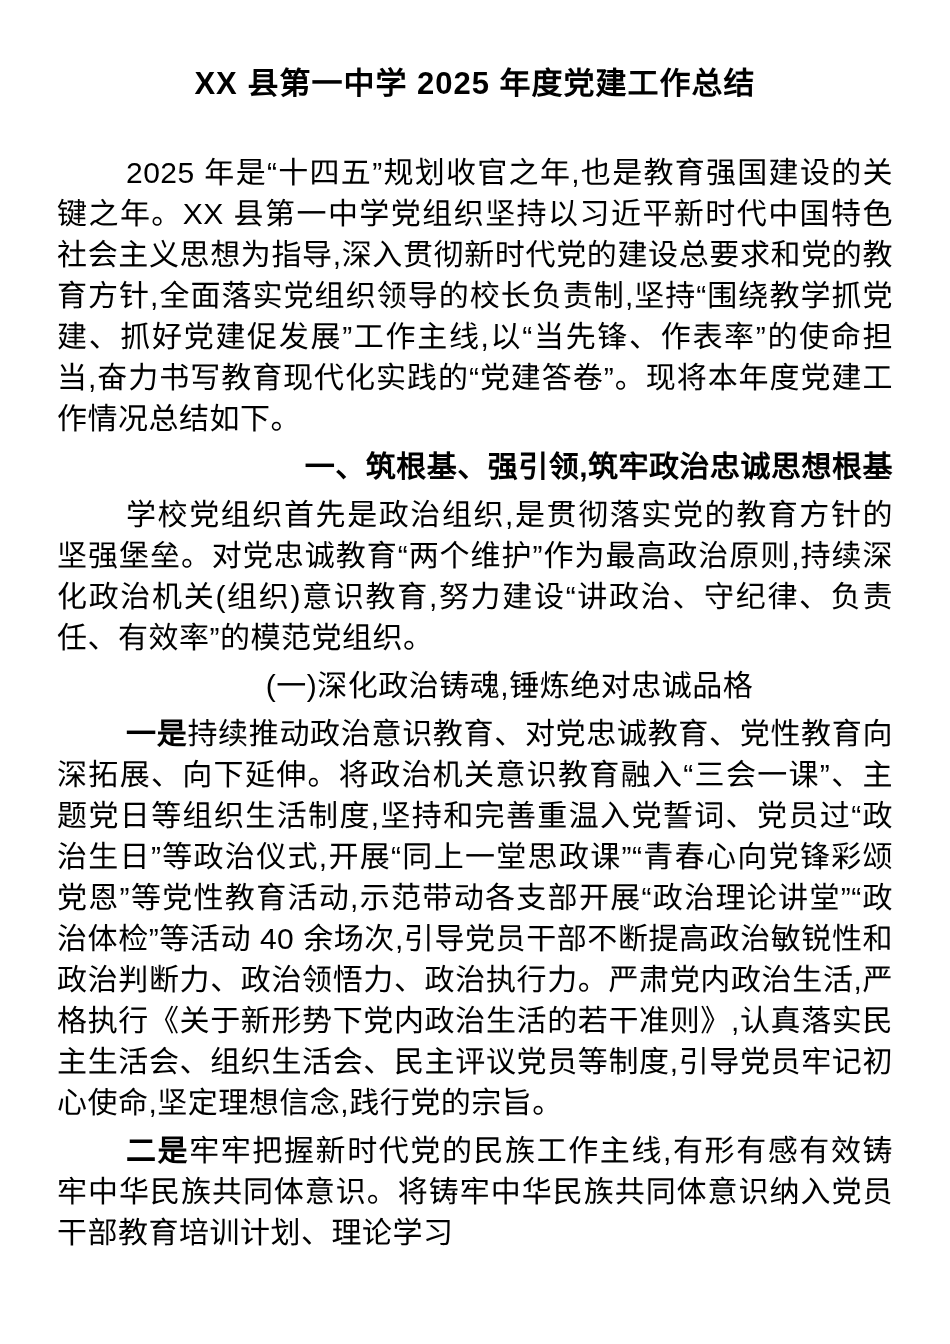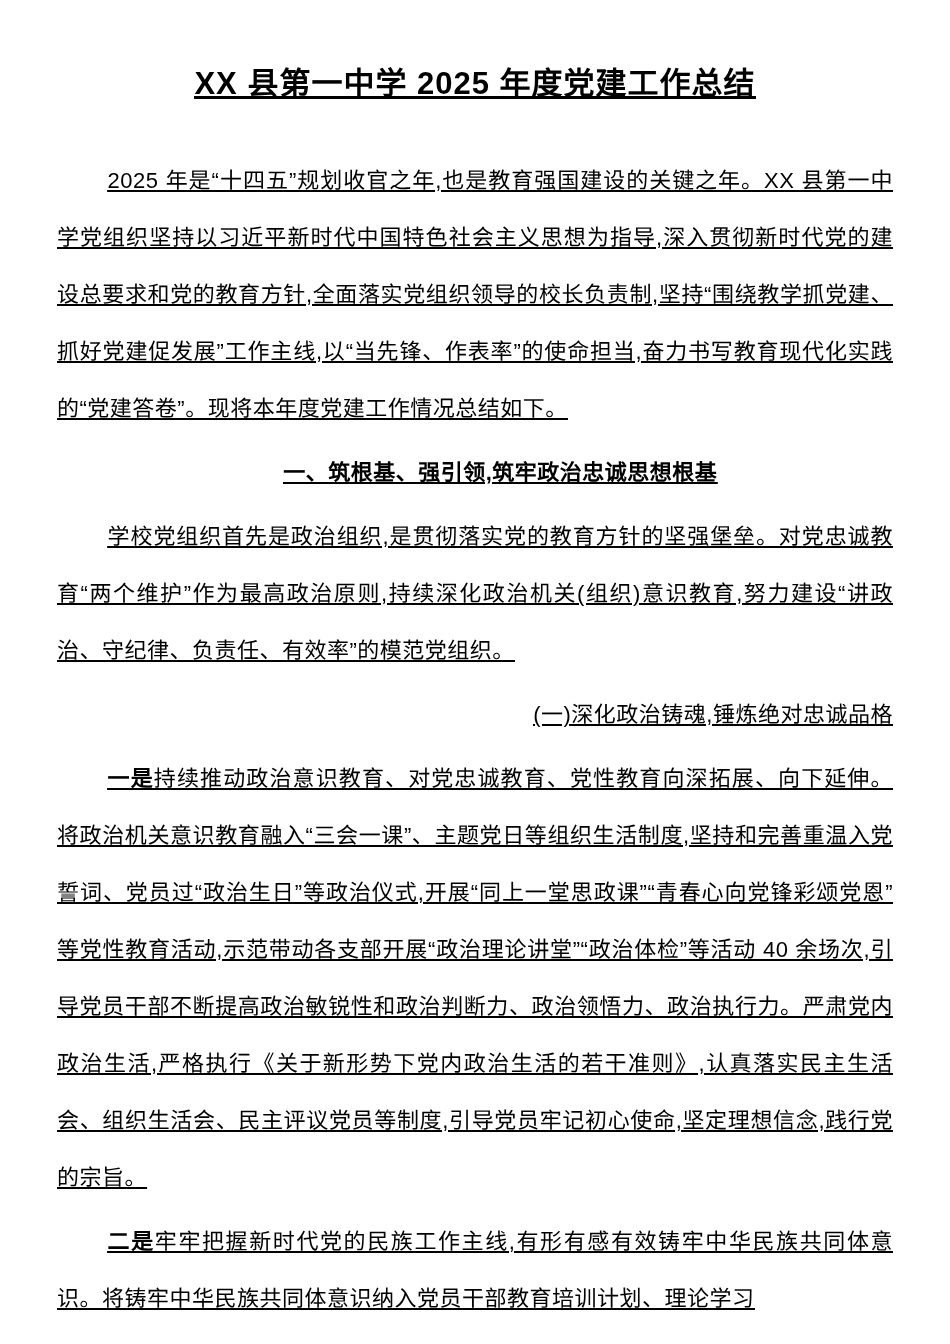--- a/index.html
+++ b/index.html
@@ -1,15 +1,15 @@
 <!DOCTYPE html>
 <html lang="zh-CN"><head>
 <meta charset="utf-8">
 <style>
-  * { margin: 0; padding: 0; box-sizing: border-box; text-decoration: underline; }
+  * { margin: 0; padding: 0; box-sizing: border-box; }
   html, body {
     background: #ffffff;
   }
   body {
     width: 950px;
     height: 1344px;
     overflow: hidden;
     font-family: "Liberation Sans", "DejaVu Sans", sans-serif;
     color: #000000;
   }
@@ -21,34 +21,34 @@
   }
   .doc-title {
     text-align: center;
     font-size: 31px;
     font-weight: bold;
     line-height: 44px;
     letter-spacing: 1px;
     margin-bottom: 46px;
   }
   .para {
-    font-size: 22px;
-    line-height: 57px;
+    font-size: 30px;
+    line-height: 41px;
     text-align: justify;
     text-indent: 2.3em;
     letter-spacing: 0.5px;
     margin-bottom: 7px;
   }
   .para.heading {
     font-weight: bold;
-    text-align: center;
+    text-align: right;
   }
   .para.subheading {
     font-weight: normal;
-    text-align: right;
+    text-align: center;
   }
   .lead-bold {
     font-weight: bold;
   }
 </style>
 </head>
 <body>
 
 <div class="page">
 

